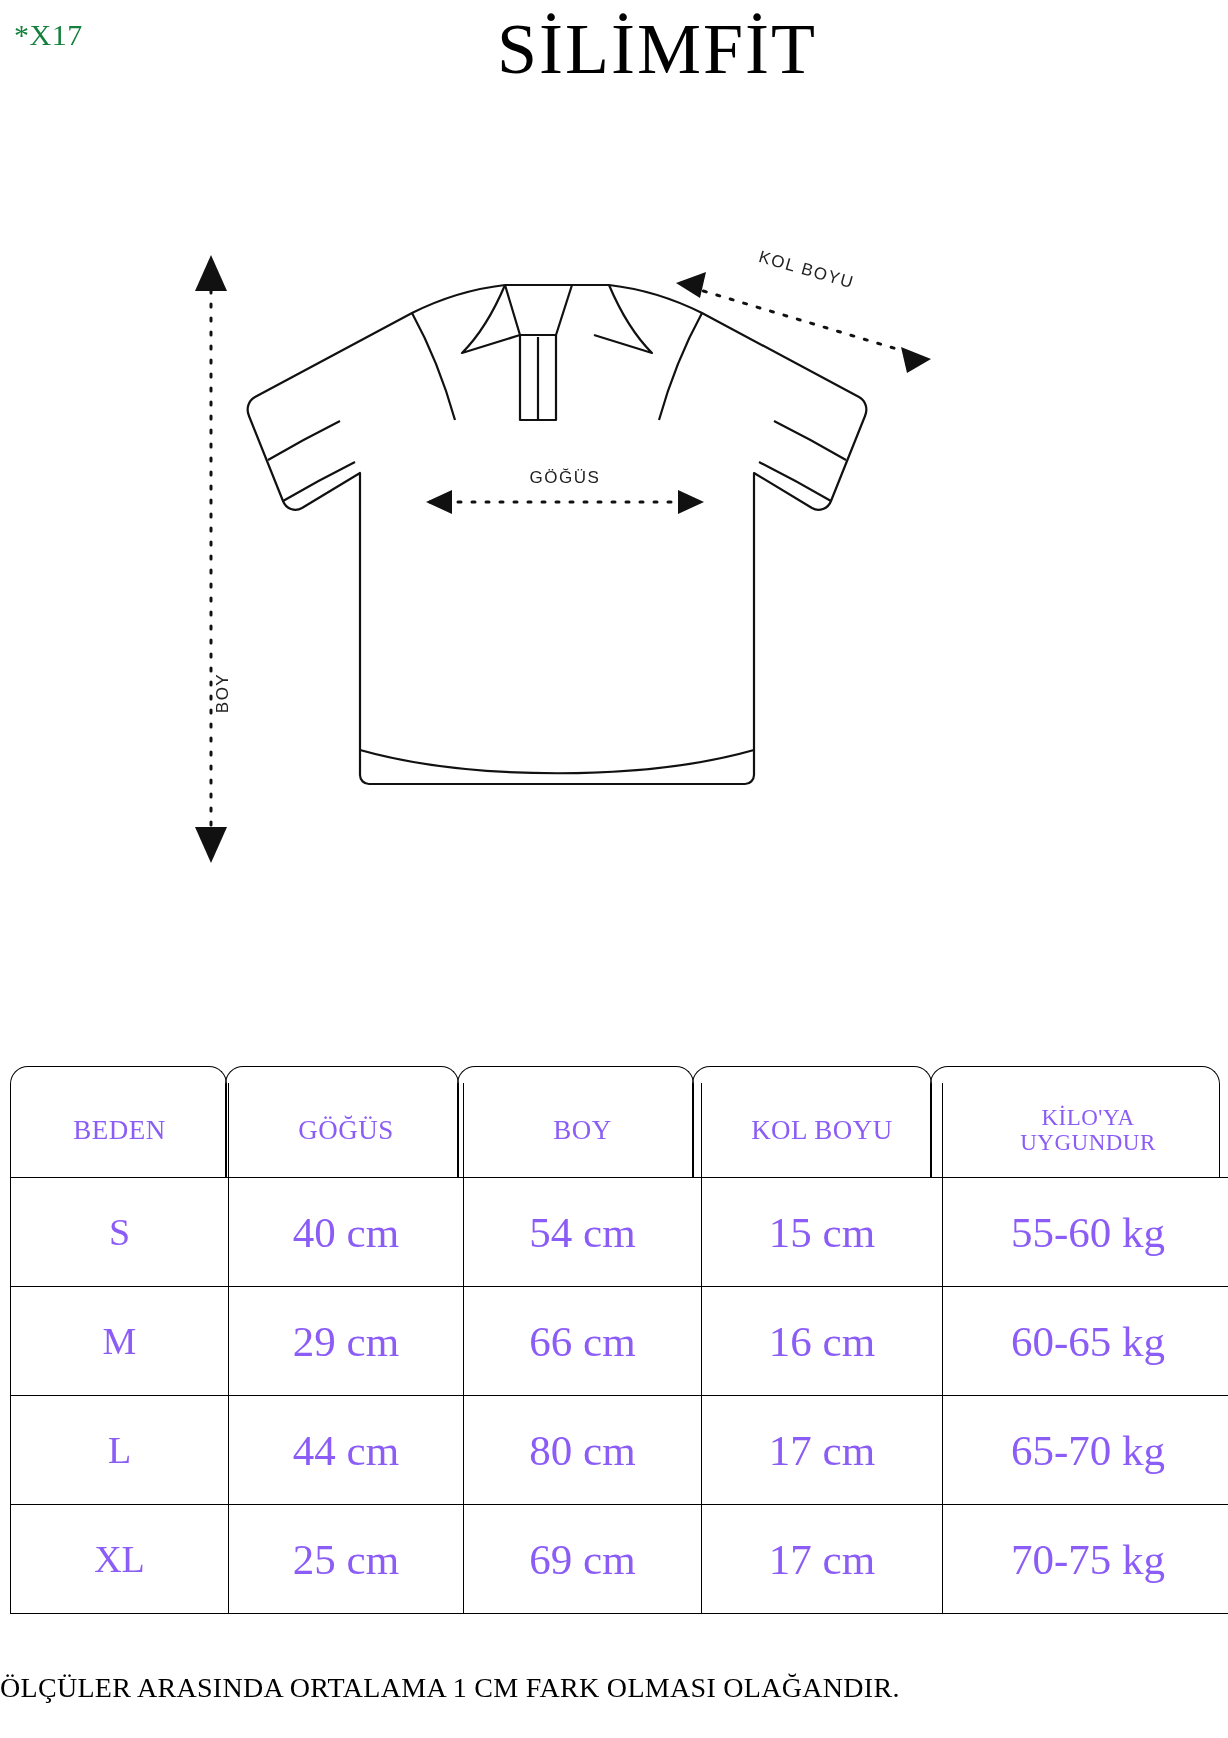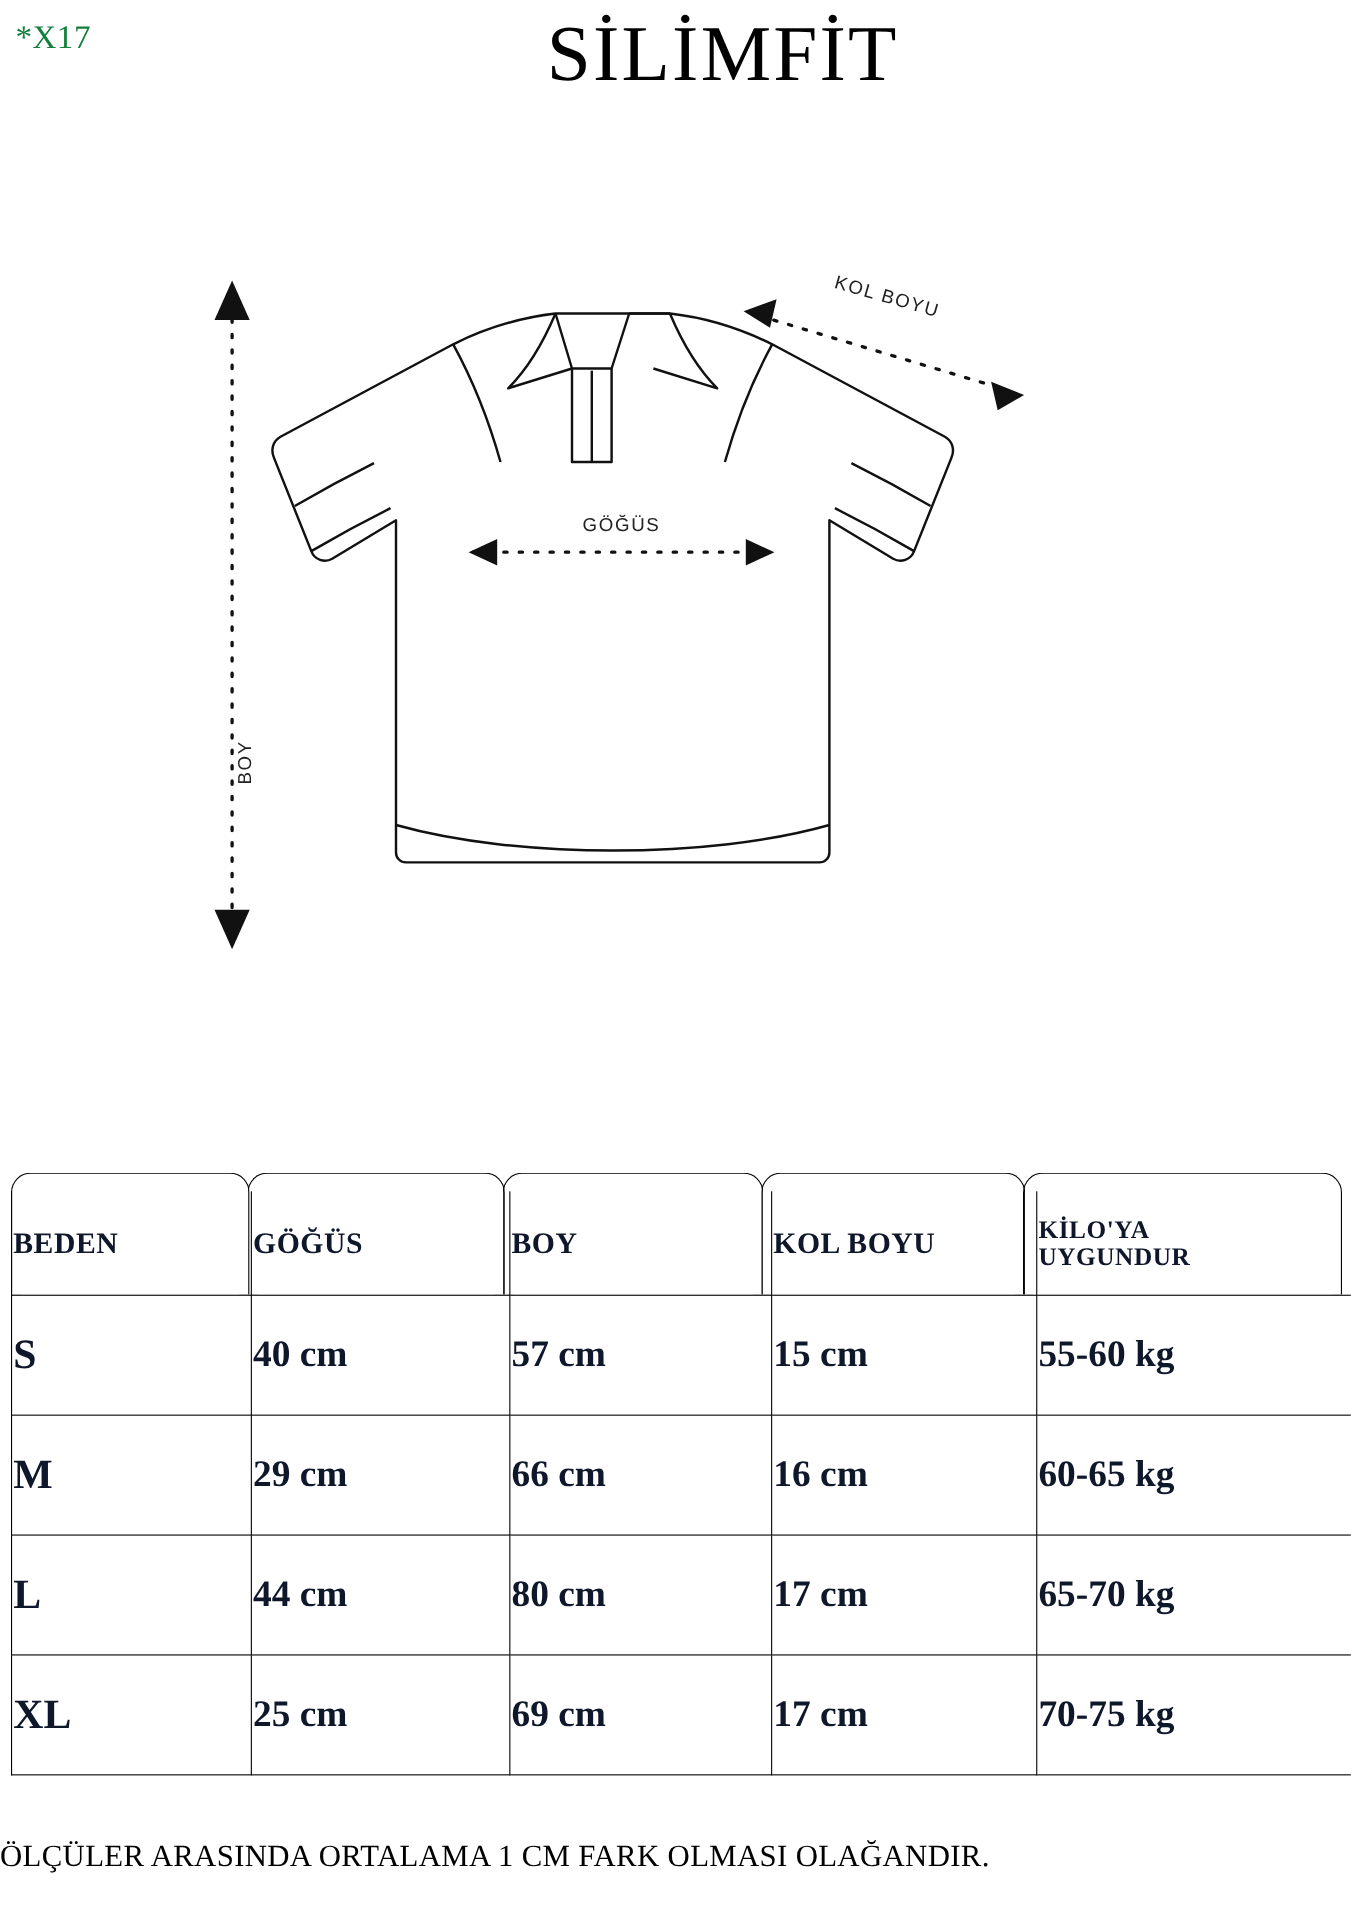--- a/index.html
+++ b/index.html
@@ -60,40 +60,40 @@
   .size-table {
     position: absolute;
     left: 10px;
     top: 1083px;
     width: 1208px;
     border-collapse: collapse;
     table-layout: fixed;
   }
   .size-table td, .size-table th {
     border: 1px solid #000;
-    text-align: left;
+    text-align: center;
     vertical-align: middle;
     font-family: "Liberation Serif", serif;
-    font-weight: 700;
-    color: #0f172a;
+    font-weight: 400;
+    color: #8b5cf6;
   }
   .size-table thead th {
     height: 92px;
     font-size: 27px;
     letter-spacing: 0.5px;
     border-top: none;
   }
   .size-table thead th .two-line {
     display: block;
     line-height: 1.1;
     font-size: 23px;
   }
   .size-table tbody td {
     height: 106px;
-    font-size: 34px;
+    font-size: 43px;
   }
   .size-table tbody td.size-cell {
     font-size: 38px;
   }
   .col-0 { width: 215px; }
   .col-1 { width: 232px; }
   .col-2 { width: 235px; }
   .col-3 { width: 238px; }
   .col-4 { width: 288px; }
 
@@ -227,21 +227,21 @@
         <th class="col-4">
           <span class="two-line">KİLO'YA</span>
           <span class="two-line">UYGUNDUR</span>
         </th>
       </tr>
     </thead>
     <tbody>
       <tr>
         <td class="size-cell">S</td>
         <td>40 cm</td>
-        <td>57 cm</td>
+        <td>54 cm</td>
         <td>15  cm</td>
         <td>55-60 kg</td>
       </tr>
       <tr>
         <td class="size-cell">M</td>
         <td>29 cm</td>
         <td>66 cm</td>
         <td>16 cm</td>
         <td>60-65 kg</td>
       </tr>

